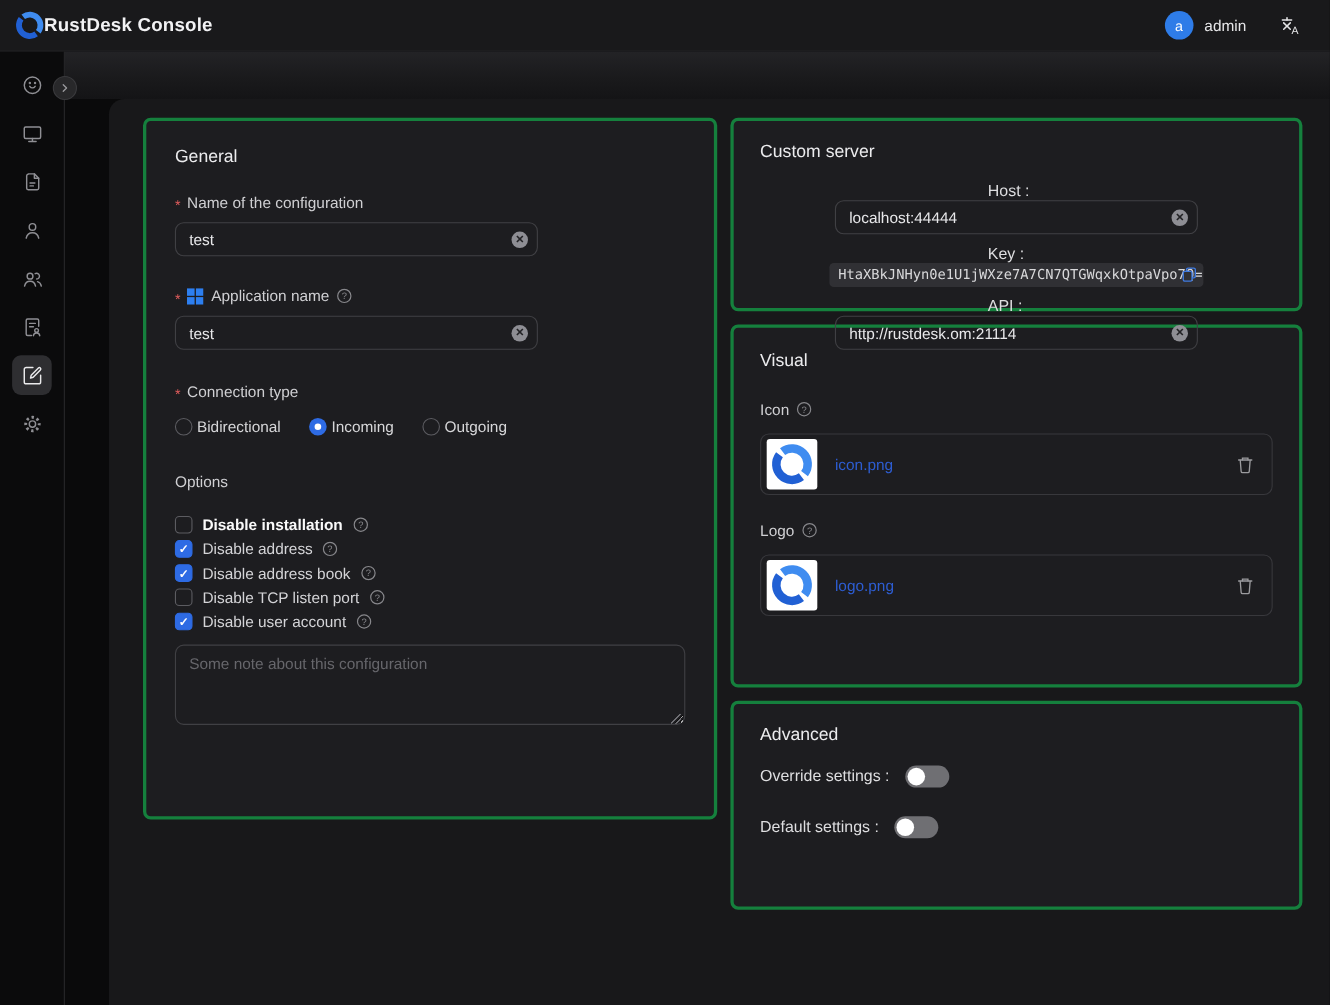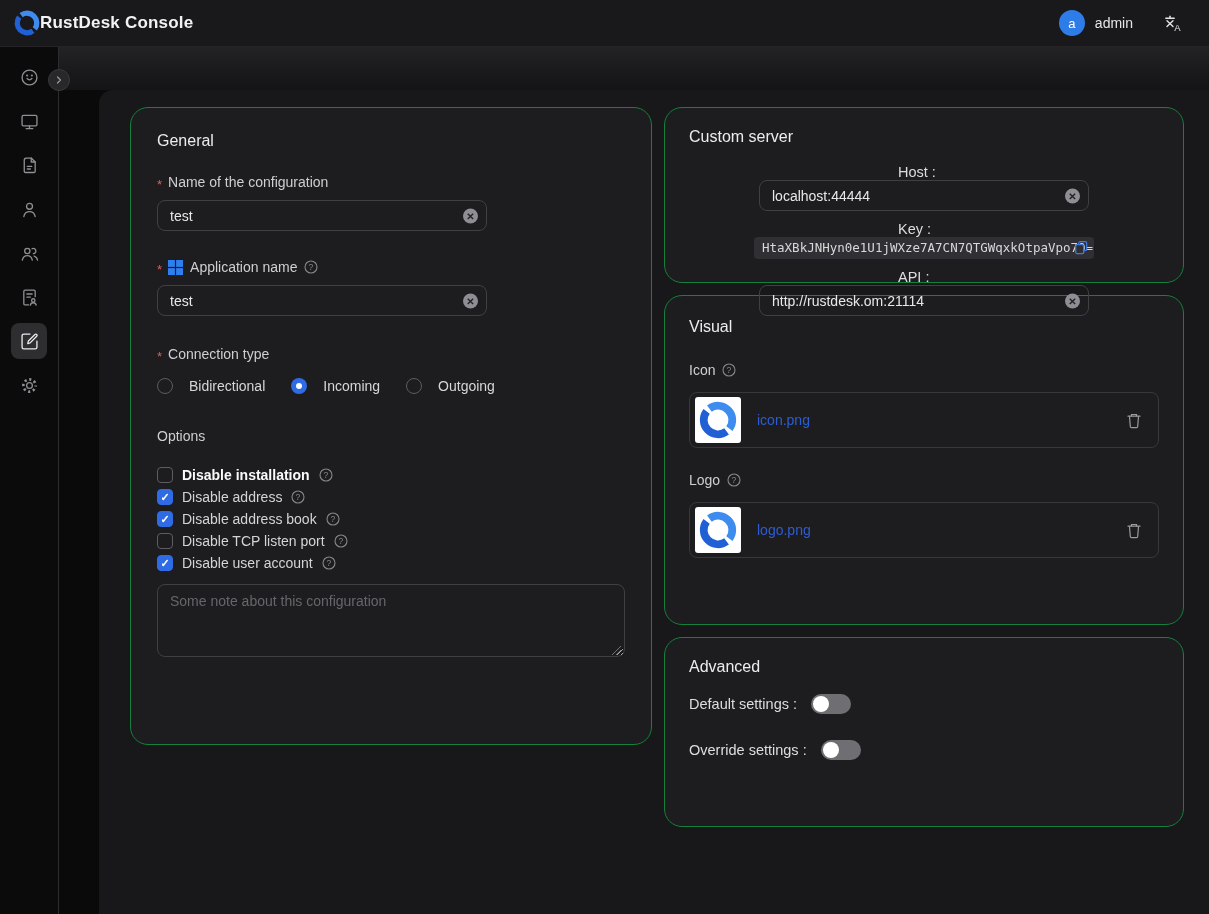--- a/index.html
+++ b/index.html
@@ -44,21 +44,21 @@
   .main { flex:1; position:relative; background:#0a0a0b; }
   .main-band { height:43px; background:linear-gradient(180deg,#232326 0%,#1a1a1c 55%,#141416 100%); }
   .panel {
     position:absolute; top:43px; left:40px; right:0; bottom:0;
     background:#18181a; border-top-left-radius:14px;
     padding:17px 24px 0 31px; display:flex; gap:12px; align-items:flex-start; overflow:hidden;
   }
 
   
   .card {
-    background:#1d1d20; border:1px solid #15803d; border-radius:18px;
+    background:#1d1d20; border:3px solid #15803d; border-radius:7px;
   }
   .card h2 { font-size:16px; font-weight:500; color:#ececee; }
   .card-general { width:522px; height:638px; padding:24px 26px; }
   .right-col { width:520px; display:flex; flex-direction:column; gap:12px; }
   .card-server { padding:20px 24px; height:176px; }
   .card-visual { padding:22px 24px; height:330px; }
   .card-security { padding:20px 24px; height:118px; }
   .card-advanced { padding:20px 24px; height:190px; }
 
   
@@ -72,21 +72,21 @@
   .clear-btn {
     position:absolute; right:9px; top:50%; transform:translateY(-50%);
     width:15px; height:15px; border-radius:50%; background:#8e8e94; color:#232326;
     font-size:10px; line-height:15px; text-align:center; cursor:pointer; font-weight:700;
   }
   .help-icon { display:inline-flex; color:#87878b; cursor:pointer; flex-shrink:0; }.mt24{margin-top:24px}.mt26{margin-top:26px}.mt28{margin-top:28px}
   .mt30{margin-top:30px}.mt34{margin-top:34px}
 
   
   .radio-row { display:flex; align-items:center; gap:26px; margin-top:16px; }
-  .radio { display:flex; align-items:center; gap:16px; font-size:14px; color:#d6d6d8; cursor:pointer; }
+  .radio { display:flex; align-items:center; gap:4px; font-size:14px; color:#d6d6d8; cursor:pointer; }
   .radio-ctl { width:16px; height:16px; border-radius:50%; border:1px solid #5c5c61; position:relative; flex-shrink:0; }
   .radio.selected .radio-ctl { border:none; background:#2e6be4; }
   .radio.selected .radio-ctl::after {
     content:""; position:absolute; width:6px; height:6px; border-radius:50%;
     background:#fff; left:5px; top:5px;
   }
 
   
   .check-list { margin-top:20px; }
   .check-row { display:flex; align-items:center; gap:9px; height:22px; font-size:14px; color:#d4d4d7; cursor:pointer; }
@@ -445,27 +445,27 @@
                 <path d="M3.5 4.5l.8 10a1.3 1.3 0 0 0 1.3 1.2h4.8a1.3 1.3 0 0 0 1.3-1.2l.8-10"></path>
               </svg>
             </span>
           </div>
         </section>
 
 
         <section class="card card-advanced">
           <h2>Advanced</h2>
           <div class="toggle-row">
-            <span class="toggle-label">Default settings :</span>
+            <span class="toggle-label">Override settings :</span>
             <span class="toggle">
                 <span class="knob"></span>
               </span>
           </div>
           <div class="toggle-row">
-            <span class="toggle-label">Override settings :</span>
+            <span class="toggle-label">Default settings :</span>
             <span class="toggle">
                 <span class="knob"></span>
               </span>
           </div>
         </section>
 
       </div>
     </div>
   </div>
 </div>

